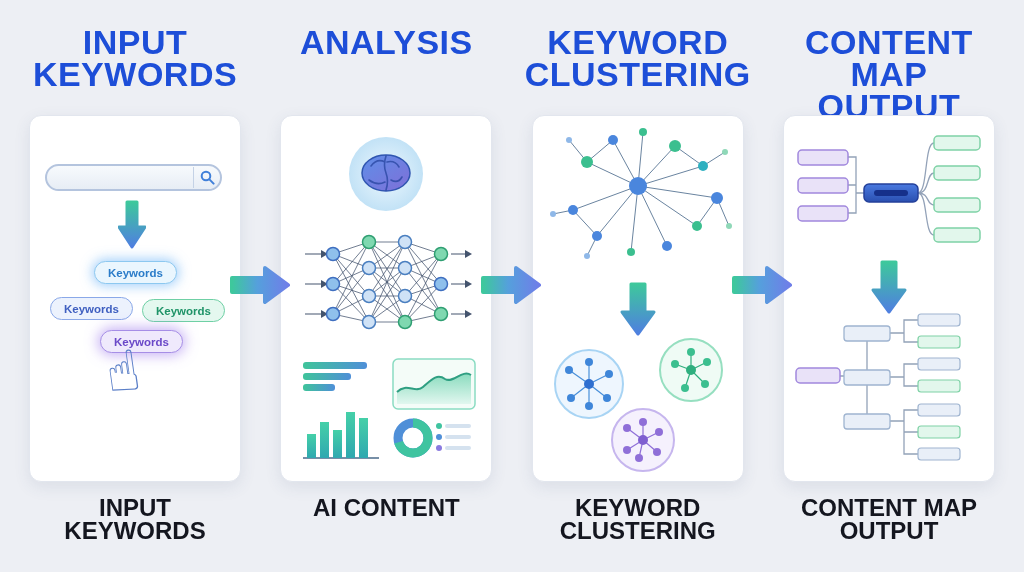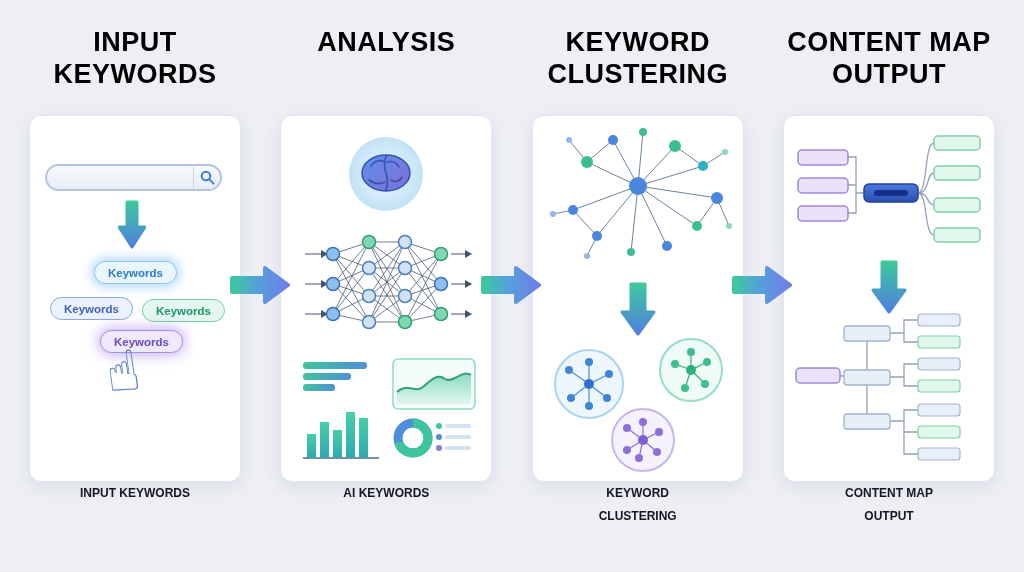--- a/index.html
+++ b/index.html
@@ -5,26 +5,26 @@
   html,body{margin:0;padding:0;}
   body{
     width:1024px;height:572px;position:relative;overflow:hidden;
     background:#edeff4;
     font-family:"Liberation Sans", sans-serif;
   }
   .stage{position:absolute;inset:0;display:flex;justify-content:space-between;
     padding:26px 30px 0;box-sizing:border-box;}
   .col{width:210px;display:flex;flex-direction:column;align-items:center;}
   .title{margin:0 0 24px;height:65px;text-align:center;font-weight:800;
-    font-size:27px;line-height:32px;letter-spacing:.5px;color:#000000;}
+    font-size:34px;line-height:32px;letter-spacing:.5px;color:#1d4ed8;}
   .title span{display:block;}
   .card{position:relative;width:210px;height:365px;background:#ffffff;
     border:1px solid #e2e6ee;border-radius:12px;
     box-shadow:0 5px 16px rgba(60,80,120,.10);}
-  .footer{text-align:center;font-weight:700;font-size:12px;
+  .footer{margin-top:14px;text-align:center;font-weight:700;font-size:24px;
     line-height:23px;color:#14161f;}
   .footer span{display:block;}
   .flow-arrow{position:absolute;top:263px;width:62px;height:44px;}
   .fa1{left:229px;} .fa2{left:480px;} .fa3{left:731px;}
 
   
   .search-bar{position:absolute;left:15px;top:48px;width:177px;height:27px;
     border:2px solid #b4c4de;border-radius:15px;box-sizing:border-box;
     background:linear-gradient(180deg,#f7fafd,#e7edf5);
     display:flex;align-items:center;justify-content:flex-end;}
@@ -179,21 +179,21 @@
           <circle cx="158" cy="310" r="3" fill="#3fc4a0"></circle>
             <rect x="164" y="308" width="26" height="4" rx="2" fill="#d5e2ef"></rect>
           <circle cx="158" cy="321" r="3" fill="#4f8fd8"></circle>
             <rect x="164" y="319" width="26" height="4" rx="2" fill="#d5e2ef"></rect>
           <circle cx="158" cy="332" r="3" fill="#8a7ae0"></circle>
             <rect x="164" y="330" width="26" height="4" rx="2" fill="#d5e2ef"></rect>
         </g>
       </svg>
     </div>
     <div class="footer">
-      <span>AI KEYWORDS</span>
+      <span>AI CONTENT</span>
       <span></span>
     </div>
   </section>
 
   <section class="col">
     <h2 class="title">
       <span>KEYWORD</span>
       <span>CLUSTERING</span>
     </h2>
     <div class="card">

